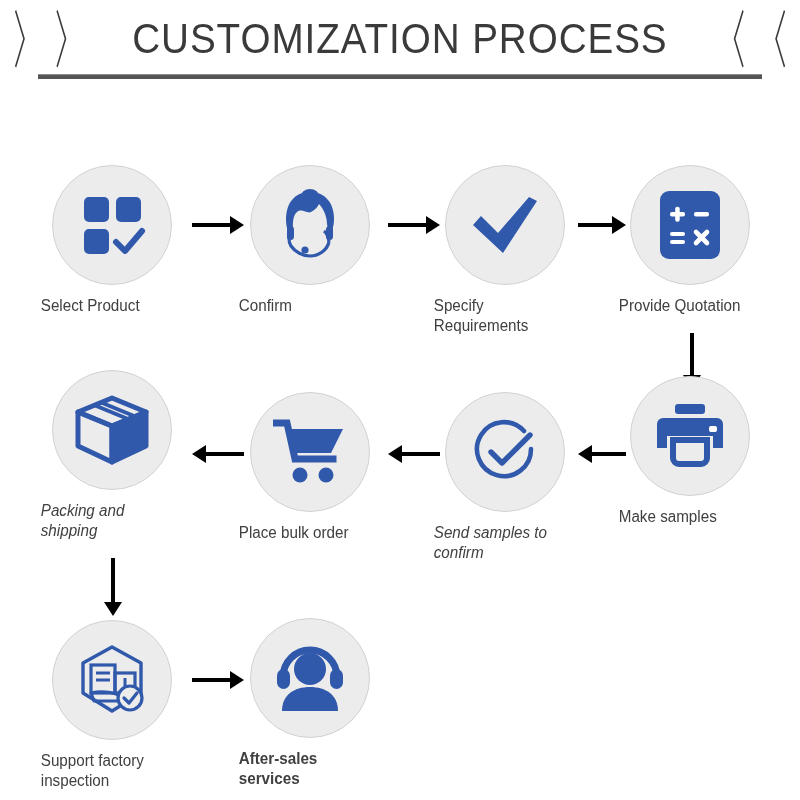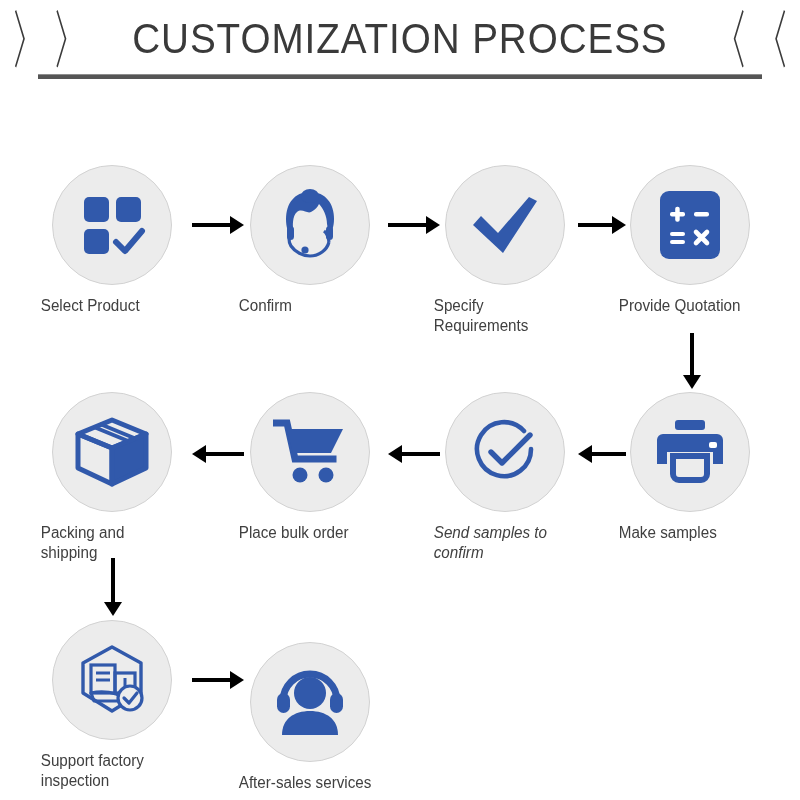--- a/index.html
+++ b/index.html
@@ -142,21 +142,21 @@
 <div class="arrow ar-r" style="left:578px;top:215px;width:48px;height:18px;">
   <div class="shaft" style="width:38px;"></div>
     <div class="head"></div>
 </div>
 
 <div class="arrow ar-d" style="left:682px;top:333px;width:18px;height:56px;">
   <div class="shaft" style="height:46px;"></div>
     <div class="head"></div>
 </div>
 
-<div class="stage" style="left:37px;top:392px;">
+<div class="stage" style="left:37px;top:370px;font-style:italic;">
   <div class="bubble">
     <svg width="76" height="72" viewBox="0 0 76 72">
       <path d="M38 4 L72 18 L38 32 L4 18 Z" fill="none" stroke="#3159ab" stroke-width="5" stroke-linejoin="round"></path>
       <path d="M4 18 L4 52 L38 68 L38 32 Z" fill="none" stroke="#3159ab" stroke-width="5" stroke-linejoin="round"></path>
       <path d="M72 18 L72 52 L38 68 L38 32 Z" fill="#3159ab" stroke="#3159ab" stroke-width="5" stroke-linejoin="round"></path>
       <path d="M20 11 L54 25" fill="none" stroke="#3159ab" stroke-width="4"></path>
       <path d="M26 8 L60 22" fill="none" stroke="#3159ab" stroke-width="4"></path>
     </svg>
   </div>
   <div class="caption">Packing and shipping</div>
@@ -177,21 +177,21 @@
 <div class="stage" style="left:430px;top:392px;font-style:italic;">
   <div class="bubble">
     <svg width="76" height="76" viewBox="0 0 76 76">
       <path d="M57 17 A27 27 0 1 0 64 35" fill="none" stroke="#3159ab" stroke-width="4.6" stroke-linecap="round"></path>
       <path d="M24 38 L35 49 L63 21" fill="none" stroke="#3159ab" stroke-width="5.4" stroke-linecap="round" stroke-linejoin="round"></path>
     </svg>
   </div>
   <div class="caption">Send samples to confirm</div>
 </div>
 
-<div class="stage" style="left:615px;top:392px;">
+<div class="stage" style="left:615px;top:376px;">
   <div class="bubble">
     <svg width="74" height="68" viewBox="0 0 74 68">
       <rect x="22" y="2" width="30" height="10" rx="3" fill="#3159ab"></rect>
       <path d="M10 16 L64 16 A6 6 0 0 1 70 22 L70 46 L60 46 L60 34 L14 34 L14 46 L4 46 L4 22 A6 6 0 0 1 10 16 Z" fill="#3159ab"></path>
       <rect x="56" y="24" width="8" height="6" rx="2" fill="#fff"></rect>
       <path d="M20 38 L54 38 L54 56 A6 6 0 0 1 48 62 L26 62 A6 6 0 0 1 20 56 Z" fill="none" stroke="#3159ab" stroke-width="6"></path>
     </svg>
   </div>
   <div class="caption">Make samples</div>
 </div>
@@ -224,21 +224,21 @@
       <path d="M51 35 L51 45" stroke="#3159ab" stroke-width="3"></path>
       <path d="M17 50 C30 47 44 50 56 58 L20 58 Z" fill="none" stroke="#3159ab" stroke-width="3.2" stroke-linejoin="round"></path>
       <circle cx="56" cy="55" r="12" fill="#ececec" stroke="#3159ab" stroke-width="3.2"></circle>
       <path d="M50 55 L55 60 L63 50" fill="none" stroke="#3159ab" stroke-width="3.2" stroke-linecap="round" stroke-linejoin="round"></path>
     </svg>
   </div>
   <div class="caption">Support factory
 inspection</div>
 </div>
 
-<div class="stage" style="left:235px;top:642px;">
+<div class="stage" style="left:235px;top:618px;font-weight:bold;">
   <div class="bubble">
     <svg width="76" height="70" viewBox="0 0 76 70">
       <path d="M11 34 A27 27 0 0 1 65 34" fill="none" stroke="#3159ab" stroke-width="7" stroke-linecap="round"></path>
       <rect x="5" y="26" width="13" height="20" rx="6.5" fill="#3159ab"></rect>
       <rect x="58" y="26" width="13" height="20" rx="6.5" fill="#3159ab"></rect>
       <circle cx="38" cy="26" r="16" fill="#3159ab"></circle>
       <path d="M10 68 C10 52 22 44 38 44 C54 44 66 52 66 68 Z" fill="#3159ab"></path>
     </svg>
   </div>
   <div class="caption">After-sales services</div>

